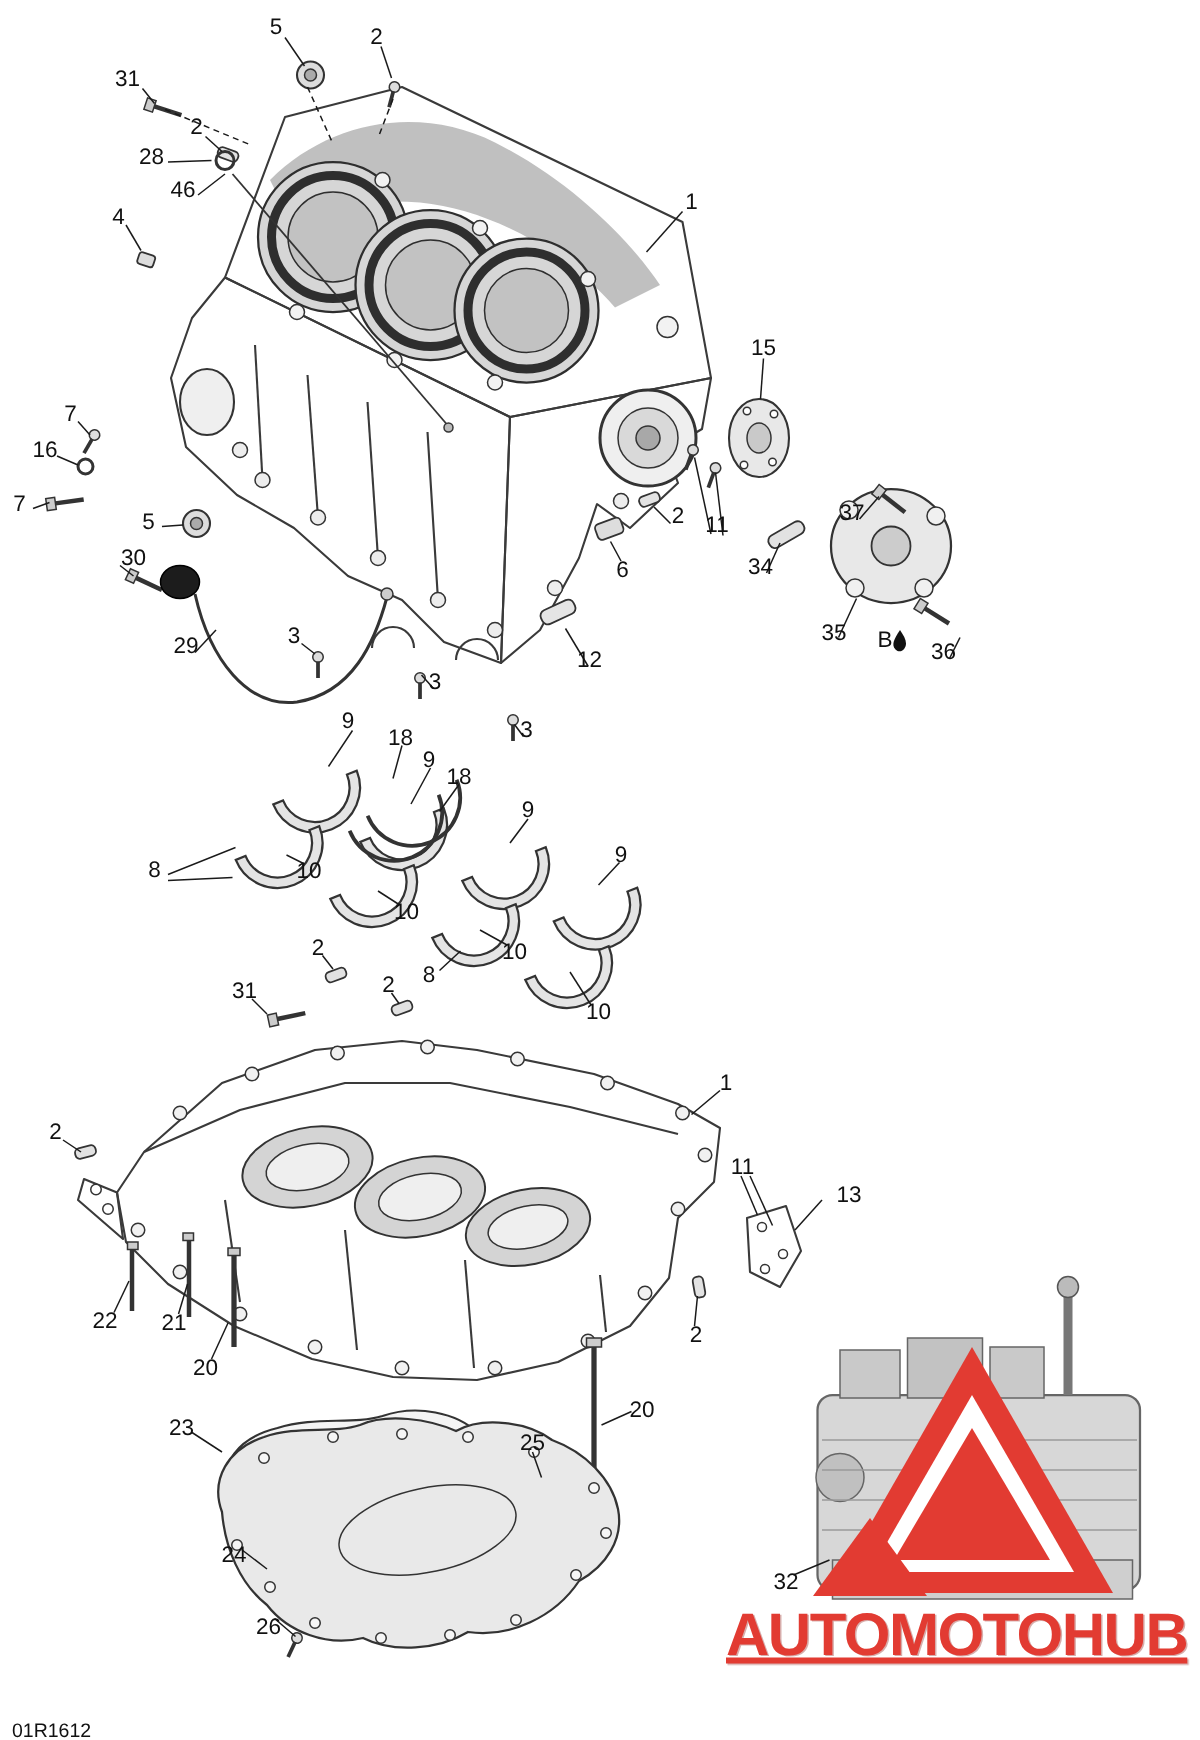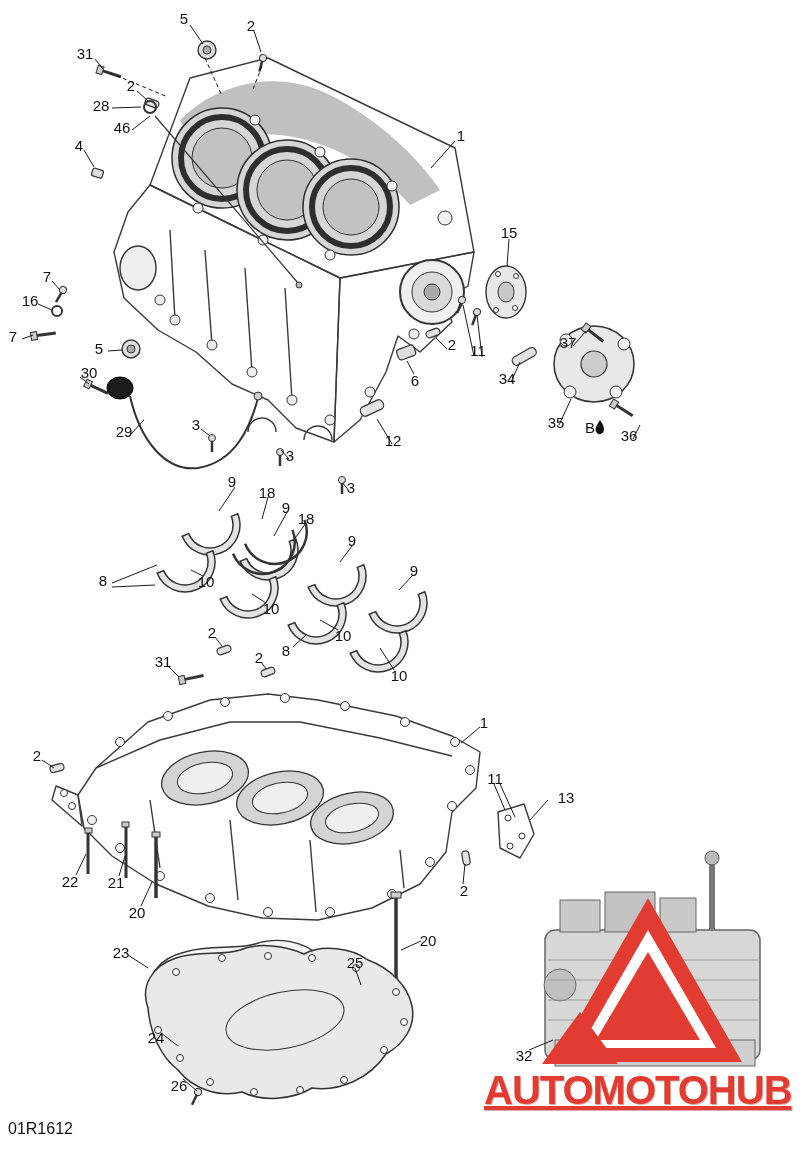--- a/index.html
+++ b/index.html
@@ -7,21 +7,21 @@
     position:relative;width:800px;height:1160px;background:#ffffff;
     font-family:"Liberation Sans",sans-serif;overflow:hidden;
   }
   svg.art{position:absolute;left:0;top:0;}
   .callout{
     position:absolute;transform:translate(-50%,-50%);
     font-size:15px;line-height:1;color:#111;white-space:nowrap;
     user-select:none;
   }
   .drawing-code{
-    position:absolute;left:8px;top:1120px;font-size:16px;color:#111;
+    position:absolute;left:8px;top:1146px;font-size:13px;color:#111;
   }
   .watermark{
     position:absolute;left:484px;top:1070px;
     font-size:40px;font-weight:800;letter-spacing:-1px;line-height:1;
     color:#e23b32;text-shadow:1px 1px 0 rgba(140,20,15,.35);
   }
   .ln{fill:none;stroke:#3a3a3a;stroke-width:1.4;stroke-linejoin:round;}
   .lead{stroke:#1a1a1a;stroke-width:1;}
   .leadD{stroke:#1a1a1a;stroke-width:1;stroke-dasharray:4 3;}
 </style>

